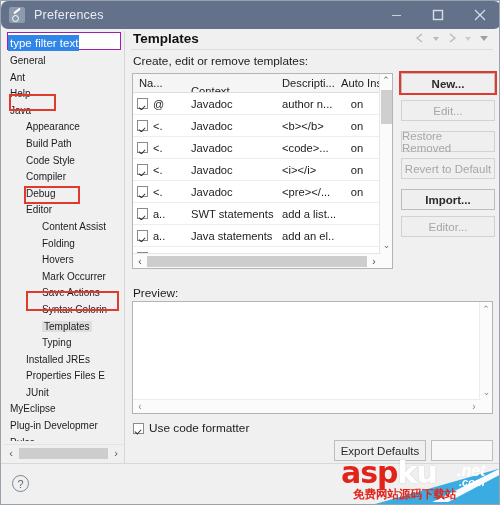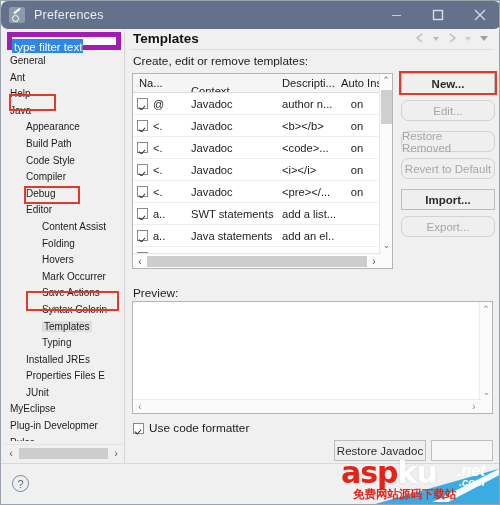--- a/index.html
+++ b/index.html
@@ -61,21 +61,21 @@
     width: 42px; height: 28px;
     display: flex; align-items: center; justify-content: center;
     color: #c7cfdb;
   }
   .win-btn svg { display: block; }
 
   
   .filter-wrap {
     position: absolute; left: 6px; top: 31px;
     width: 114px; height: 18px;
-    border: 5px solid #a21caf;
+    border: 1px solid #a21caf;
     background: #fff;
   }
   .filter-val {
     display: inline-block;
     background: #2f86e8;
     color: #fff;
     font-size: 11.5px;
     line-height: 16px;
     padding: 0 1px 0 2px;
     white-space: nowrap;
@@ -224,21 +224,21 @@
   }
   .btn {
     width: 94px; height: 21px;
     border: 1px solid #bdbdbd;
     background: #efefef;
     font-size: 11.5px;
     color: #2b2b2b;
     display: flex; align-items: center; justify-content: center;
     margin-bottom: 6px;
   }
-  .btn.disabled { color: #a6a6a6; border-color: #d2d2d2; background: #efefef; border-radius: 7px; }
+  .btn.disabled { color: #a6a6a6; border-color: #d2d2d2; background: #efefef; }
   .btn.gap { margin-top: 10px; }
   .btn.bold { font-weight: bold; }
 
   
   .preview-label {
     position: absolute; left: 132px; top: 285px;
     font-size: 11.8px; color: #1c1c1c;
   }
   .preview-box {
     position: absolute; left: 131px; top: 300px;
@@ -538,41 +538,41 @@
       <div class="ha">›</div>
     </div>
   </div>
 
   <div class="btn-col">
     <div class="btn bold">New...</div>
     <div class="btn disabled">Edit...</div>
     <div class="btn disabled gap">Restore Removed</div>
     <div class="btn disabled">Revert to Default</div>
     <div class="btn bold gap">Import...</div>
-    <div class="btn disabled">Export...</div>
+    <div class="btn disabled">Editor...</div>
   </div>
 
   <div class="preview-label">Preview:</div>
   <div class="preview-box">
     <div class="pv">
       <div class="a">⌃</div>
       <div class="b">⌄</div>
     </div>
     <div class="ph">
       <span>‹</span>
       <span>›</span>
     </div>
   </div>
 
   <div class="fmt">
     <span class="cbx"></span>
     <span>Use code formatter</span>
   </div>
 
-  <div class="bot-btn" id="btn-restore">Restore Javadoc</div>
+  <div class="bot-btn" id="btn-restore">Export Defaults</div>
   <div class="bot-btn" id="btn-apply"></div>
 
   <div class="footer-sep"></div>
   <div class="help-ic">?</div>
 
   <div class="redbox" style="left:8px;  top:93px;  width:47px; height:17px;"></div>
   <div class="redbox" style="left:23px; top:185px; width:56px; height:18px;"></div>
   <div class="redbox" style="left:25px; top:290px; width:93px; height:20px;"></div>
   <div class="redbox" style="left:398px; top:70px; width:98px; height:24px;"></div>
 

